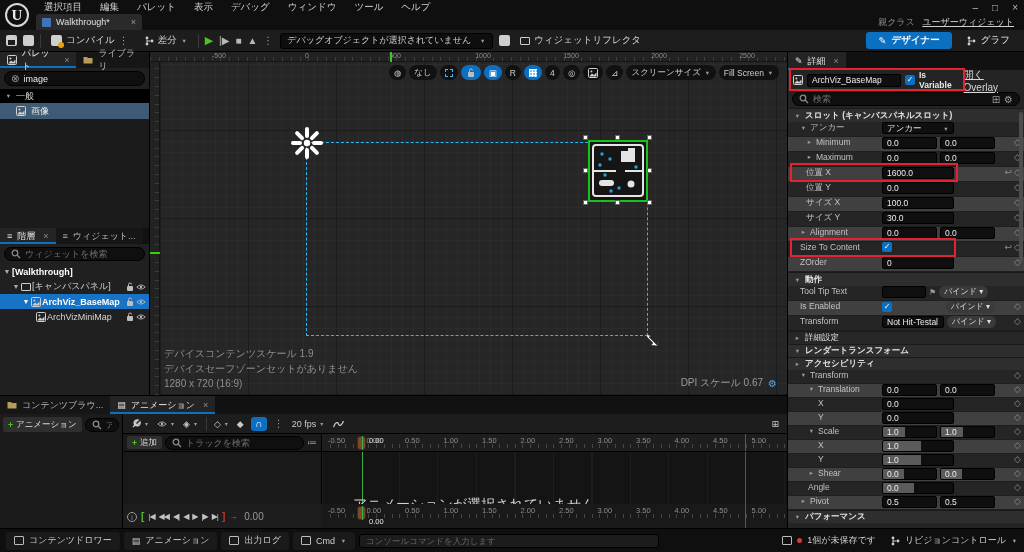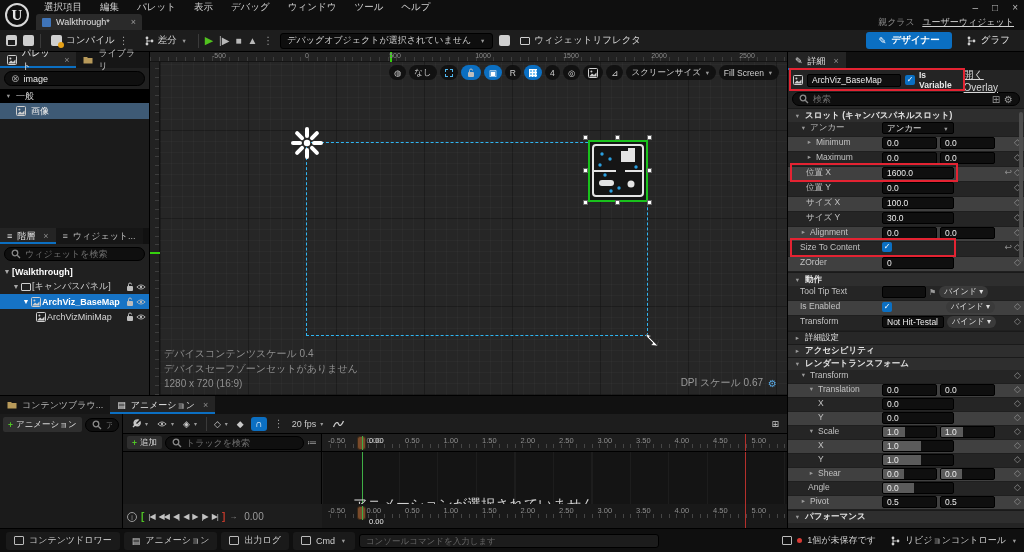--- a/index.html
+++ b/index.html
@@ -445,21 +445,21 @@
     <span class="hd" style="left:497px;top:116px"></span>
     <span class="hd" style="left:433px;top:148px"></span>
     <span class="hd" style="left:465px;top:148px"></span>
     <span class="hd" style="left:497px;top:148px"></span>
 
     <svg id="cursor" width="16" height="16" viewBox="0 0 16 16">
       <path d="M2 2 L7 4 L5 5 L13 13 L15 8 L13 14 L7 13 L9 11 L3 5 Z" fill="#fff" stroke="#333" stroke-width="0.6"></path>
     </svg>
 
     <div id="canstats">
-      <div>デバイスコンテンツスケール 0.4</div>
+      <div>デバイスコンテンツスケール 1.9</div>
       <div>デバイスセーフゾーンセットがありません</div>
       <div>1280 x 720 (16:9)</div>
     </div>
     <div id="dpi">
       <span>DPI スケール 0.67</span>
       <span class="gear">⚙</span>
     </div>
   </div>
 
   <div id="details">
@@ -656,26 +656,26 @@
       <div class="dact">
           <span>◇</span>
         </div>
     </div>
 
     <div class="dsec" style="height:13px;background:#272727;font-weight:normal">
         <span class="car2">▸</span>
         <span>詳細設定</span>
       </div>
     <div class="dsec" style="height:13px">
+        <span class="car2">▾</span>
+        <b>レンダートランスフォーム</b>
+      </div>
+    <div class="dsec" style="height:13px">
         <span class="car2">▸</span>
         <b>アクセシビリティ</b>
-      </div>
-    <div class="dsec" style="height:13px">
-        <span class="car2">▾</span>
-        <b>レンダートランスフォーム</b>
       </div>
 
     <div class="drow" style="height:14px">
       <span class="dlabel" style="padding-left:12px">
           <span class="car2">▾</span>
           <span>Transform</span>
         </span>
       <div class="dvals"></div>
       <div class="dact">
           <span>◇</span>

